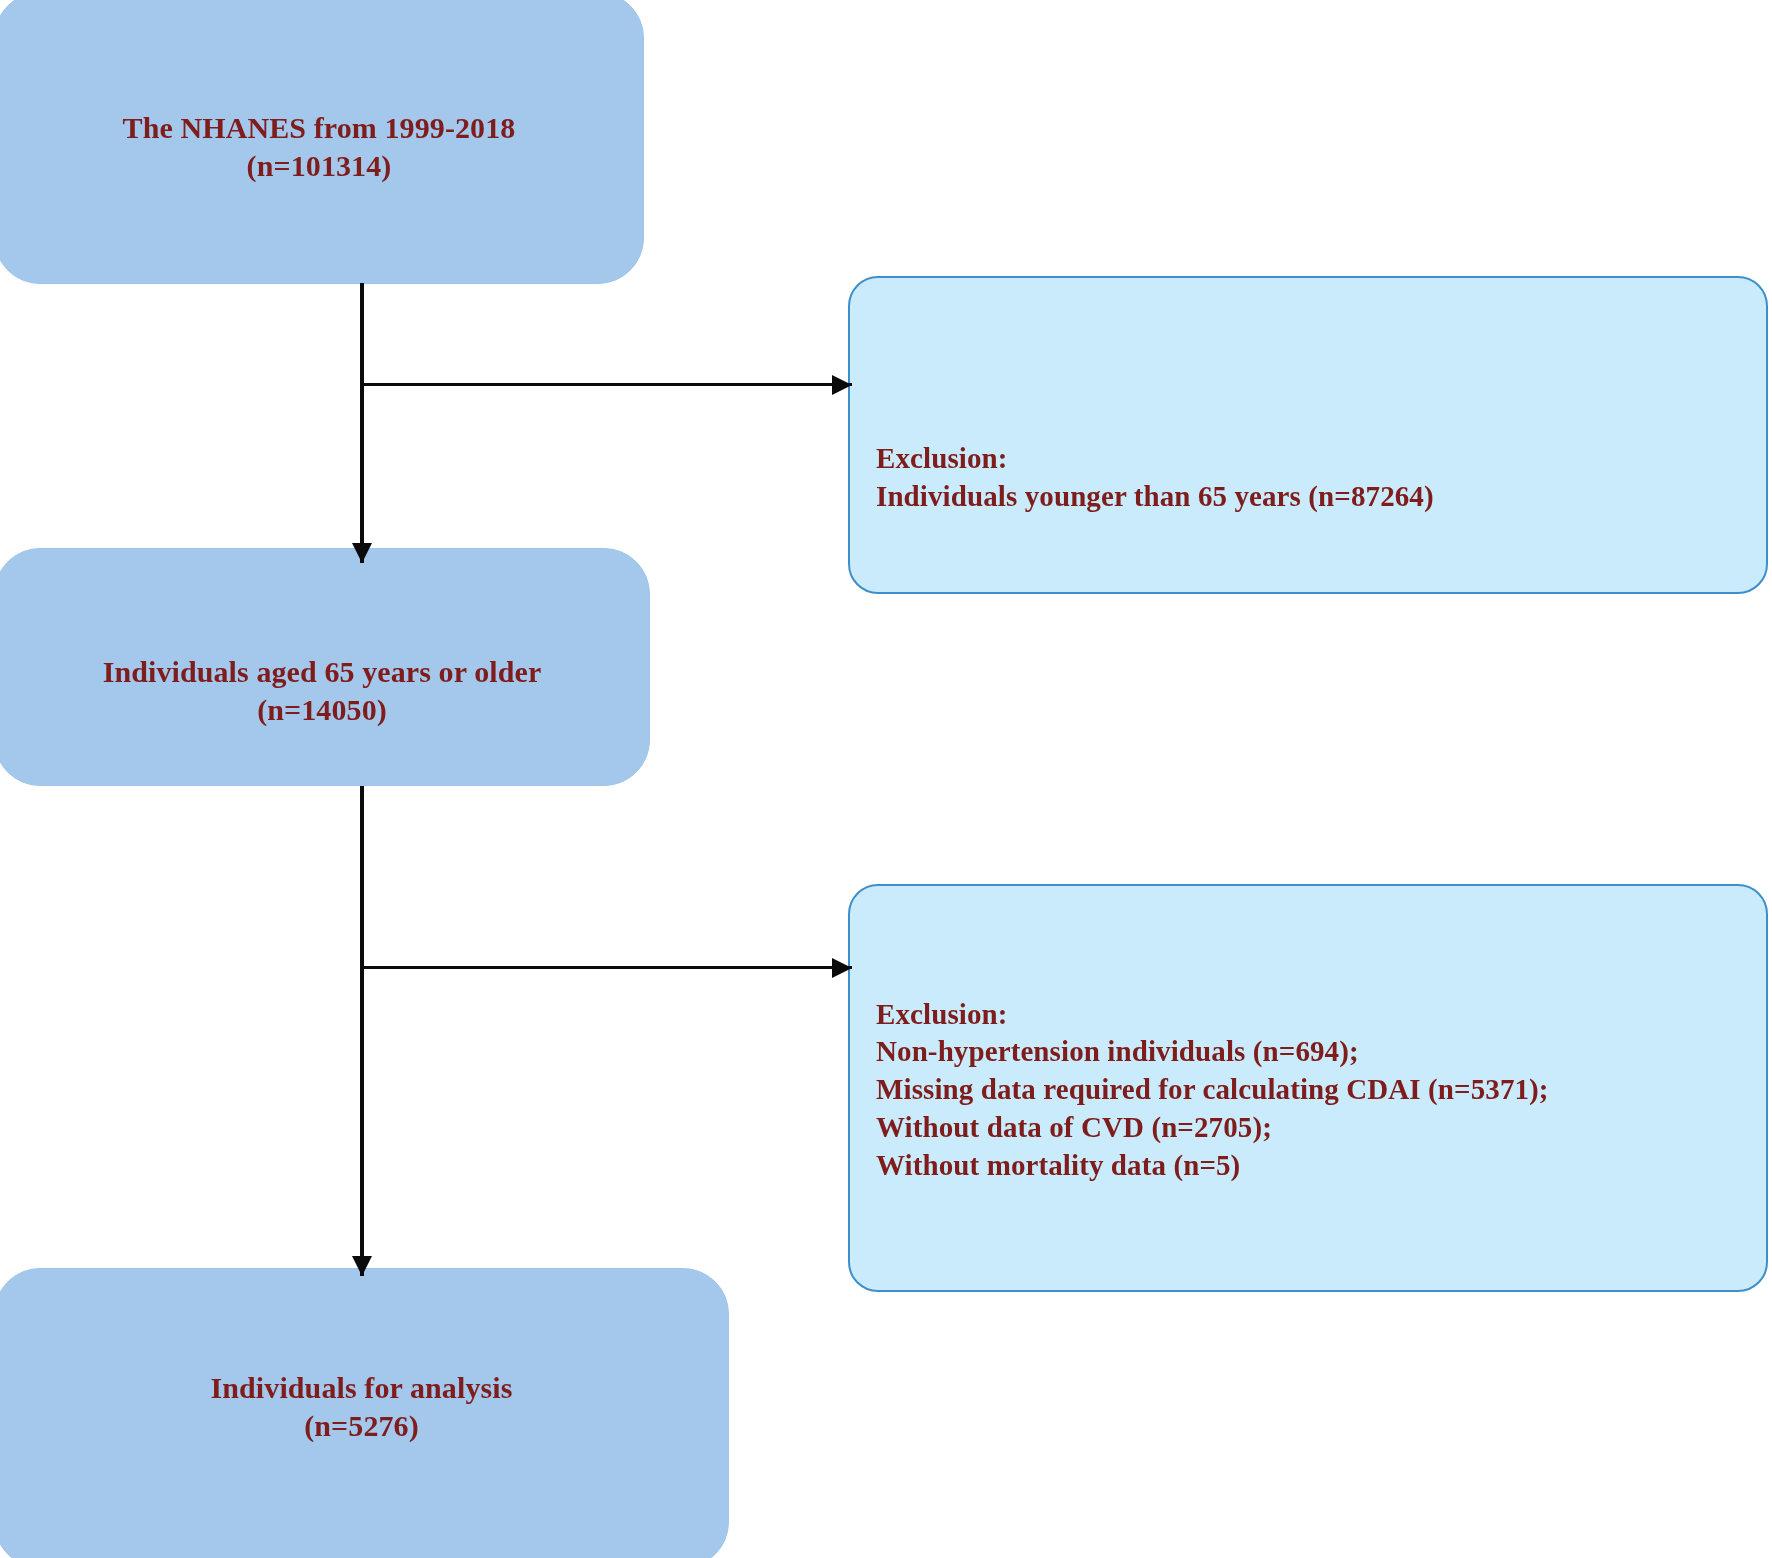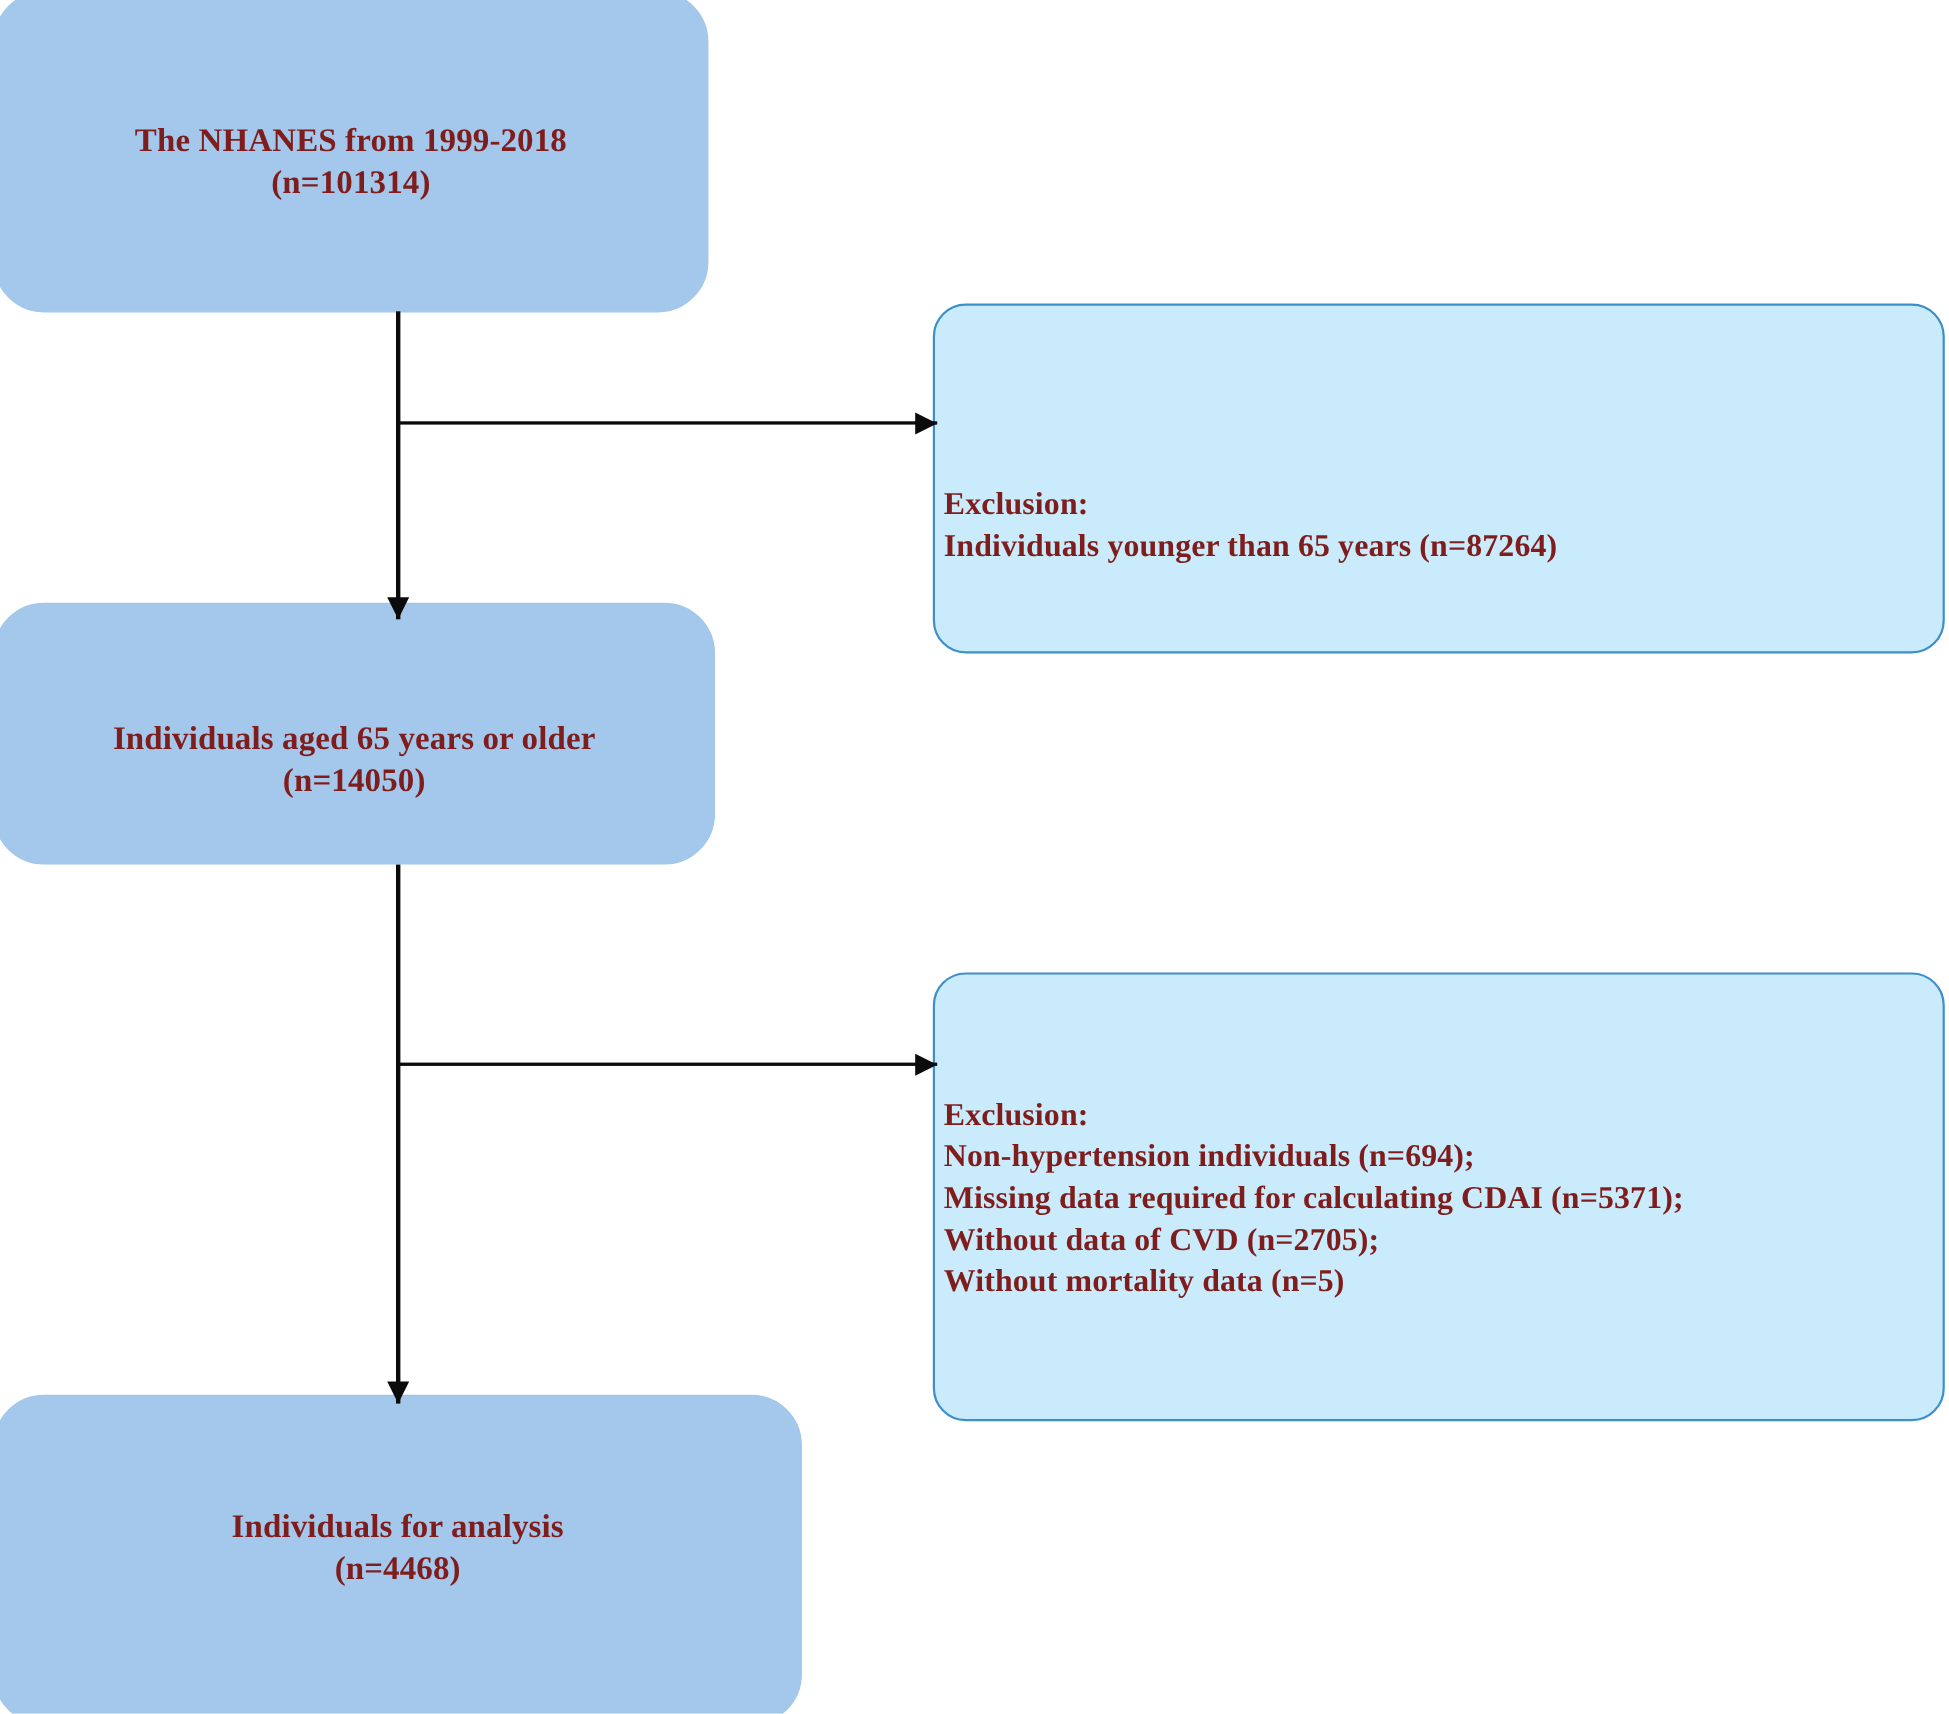--- a/index.html
+++ b/index.html
@@ -53,21 +53,21 @@
   }
 
   .node-primary .node-text {
     font-size: 30px;
     text-align: center;
   }
 
   .node-exclusion .node-text {
     font-size: 29px;
     line-height: 1.30;
-    padding-left: 8px;
+    padding-left: 26px;
     text-align: left;
   }
 
   
   #box-source      { left: -6px;  top: -8px;    width: 650px;  height: 292px; }
   #box-elderly     { left: -6px;  top: 548px;   width: 656px;  height: 238px; }
   #box-analysis    { left: -6px;  top: 1268px;  width: 735px;  height: 300px; }
 
   #box-exclusion-1 { left: 848px; top: 276px;   width: 920px;  height: 318px; }
   #box-exclusion-2 { left: 848px; top: 884px;   width: 920px;  height: 408px; }
@@ -138,21 +138,21 @@
   <div class="node node-exclusion" id="box-exclusion-2">
     <div class="node-text">Exclusion:
 Non-hypertension individuals (n=694);
 Missing data required for calculating CDAI (n=5371);
 Without data of CVD (n=2705);
 Without mortality data (n=5)</div>
   </div>
 
   <div class="node node-primary" id="box-analysis">
     <div class="node-text">Individuals for analysis
-(n=4468)</div>
+(n=5276)</div>
   </div>
 
   <div class="connector v-line" id="spine-1"></div>
   <div class="arrow arrow-down" id="arrow-to-elderly"></div>
 
   <div class="connector h-line" id="branch-1"></div>
   <div class="arrow arrow-right" id="arrow-branch-1"></div>
 
   <div class="connector v-line" id="spine-2"></div>
   <div class="arrow arrow-down" id="arrow-to-analysis"></div>

